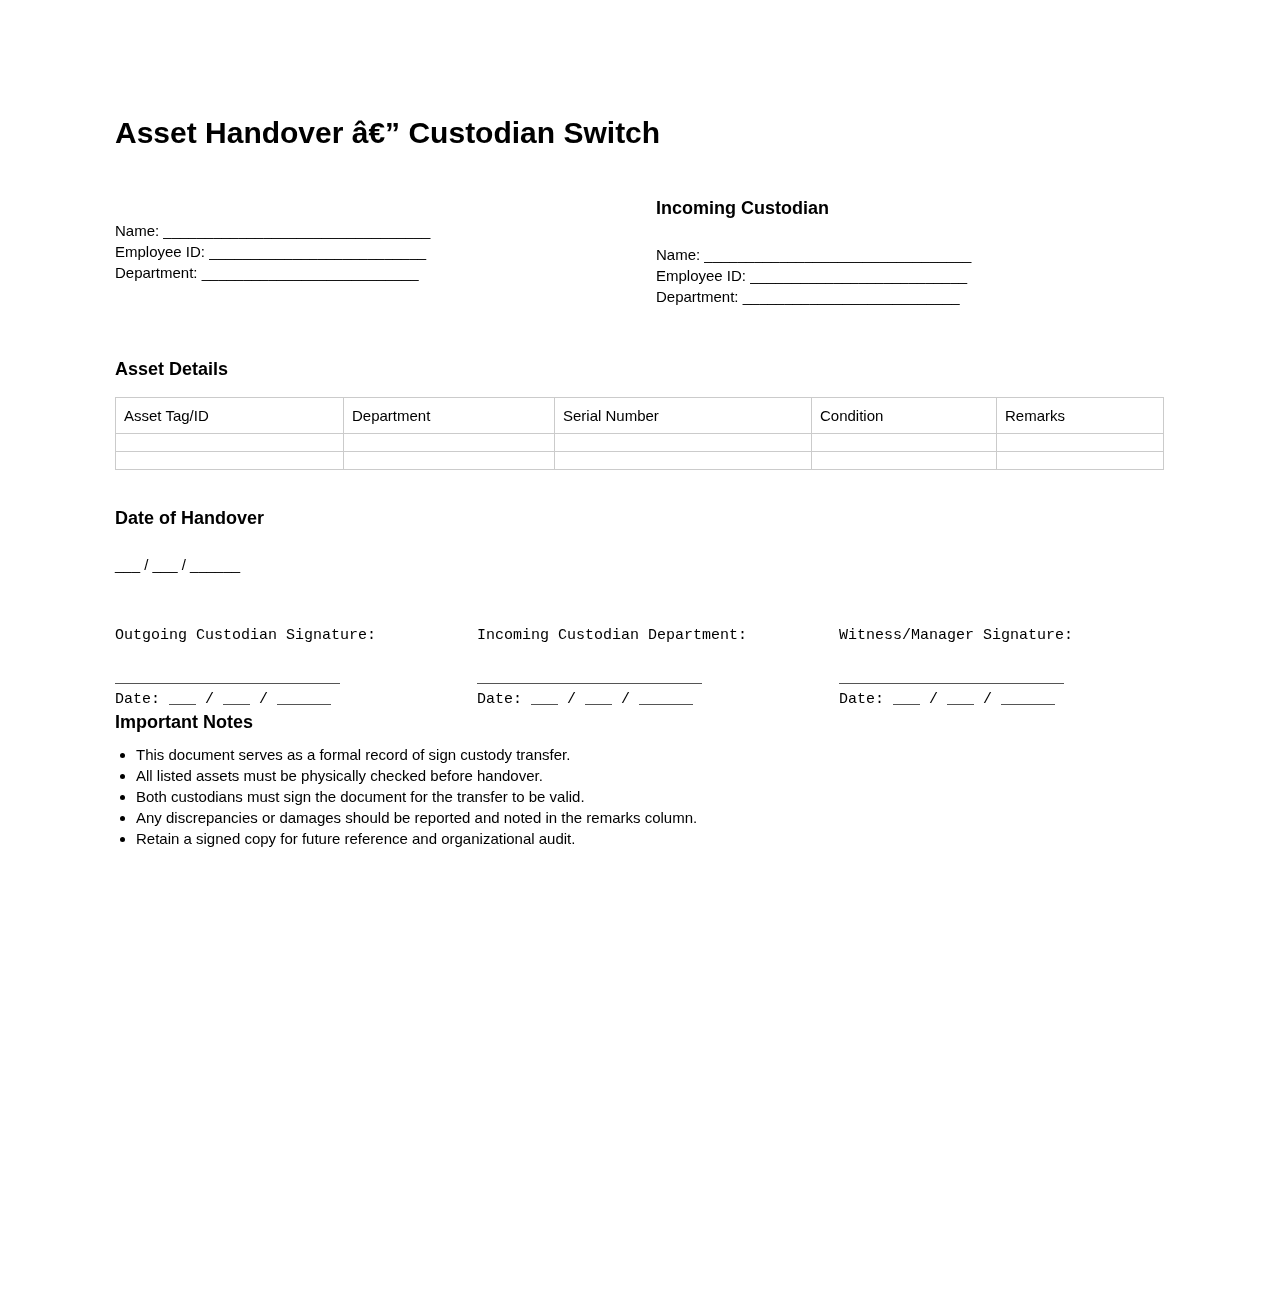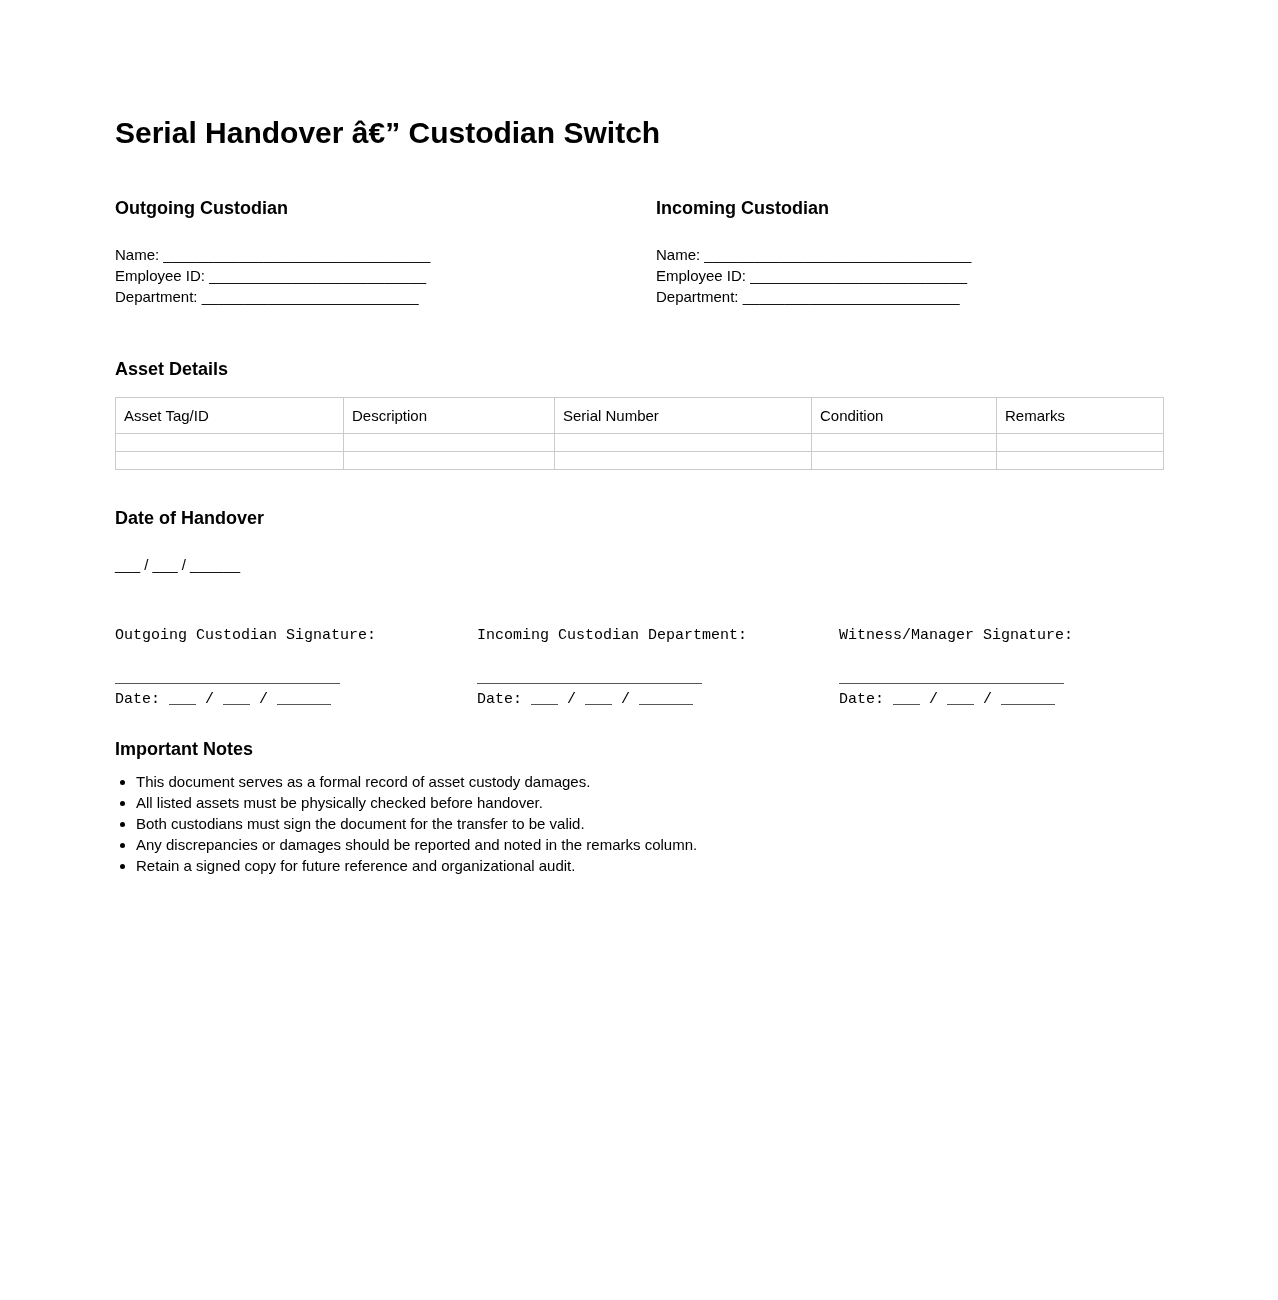--- a/index.html
+++ b/index.html
@@ -57,38 +57,37 @@
 
   .handover-heading { margin-top: 36px; }
   .handover-blank { margin-top: 24px; }
 
   .signatures { display: flex; margin-top: 50px; font-family: Liberation Mono, monospace; }
   .sig-col { width: 362px; }
   .sig-col:last-child { flex: 1; }
   .sig-line { margin-top: 22px; white-space: pre; }
   .sig-date { white-space: pre; }
 
-  .notes-heading { margin-top: 27px; }
+  .notes-heading { }
   ul.notes-list {
     margin-top: 10px;
     padding-left: 21px;
     list-style: disc outside;
   }
   ul.notes-list li { line-height: 21px; }
 </style>
 </head>
 <body>
 
 <div class="page">
 
-  <h1 class="doc-title">Serial Handover â€” Custodian Switch</h1>
+  <h1 class="doc-title">Asset Handover â€” Custodian Switch</h1>
 
   <div class="custodians">
     <section class="custodian-col">
-      <h2 class="section-heading">Outgoing Custodian</h2>
       <div class="fields">
         <div class="field-line">Name: ________________________________</div>
         <div class="field-line">Employee ID: __________________________</div>
         <div class="field-line">Department: __________________________</div>
       </div>
     </section>
     <section class="custodian-col">
       <h2 class="section-heading">Incoming Custodian</h2>
       <div class="fields">
         <div class="field-line">Name: ________________________________</div>
@@ -104,21 +103,21 @@
     <colgroup>
       <col style="width:228px">
       <col style="width:211px">
       <col style="width:257px">
       <col style="width:185px">
       <col style="width:167px">
     </colgroup>
     <thead>
       <tr>
         <th>Asset Tag/ID</th>
-        <th>Description</th>
+        <th>Department</th>
         <th>Serial Number</th>
         <th>Condition</th>
         <th>Remarks</th>
       </tr>
     </thead>
     <tbody>
       <tr>
         <td></td>
         <td></td>
         <td></td>
@@ -151,20 +150,20 @@
     </div>
     <div class="sig-col">
       <div class="field-line sig-label">Witness/Manager Signature:</div>
       <div class="field-line sig-line">_________________________</div>
       <div class="field-line sig-date">Date: ___ / ___ / ______</div>
     </div>
   </div>
 
   <h2 class="section-heading notes-heading">Important Notes</h2>
   <ul class="notes-list">
-    <li>This document serves as a formal record of asset custody damages.</li>
+    <li>This document serves as a formal record of sign custody transfer.</li>
     <li>All listed assets must be physically checked before handover.</li>
     <li>Both custodians must sign the document for the transfer to be valid.</li>
     <li>Any discrepancies or damages should be reported and noted in the remarks column.</li>
     <li>Retain a signed copy for future reference and organizational audit.</li>
   </ul>
 
 </div>
 
 </body></html>

